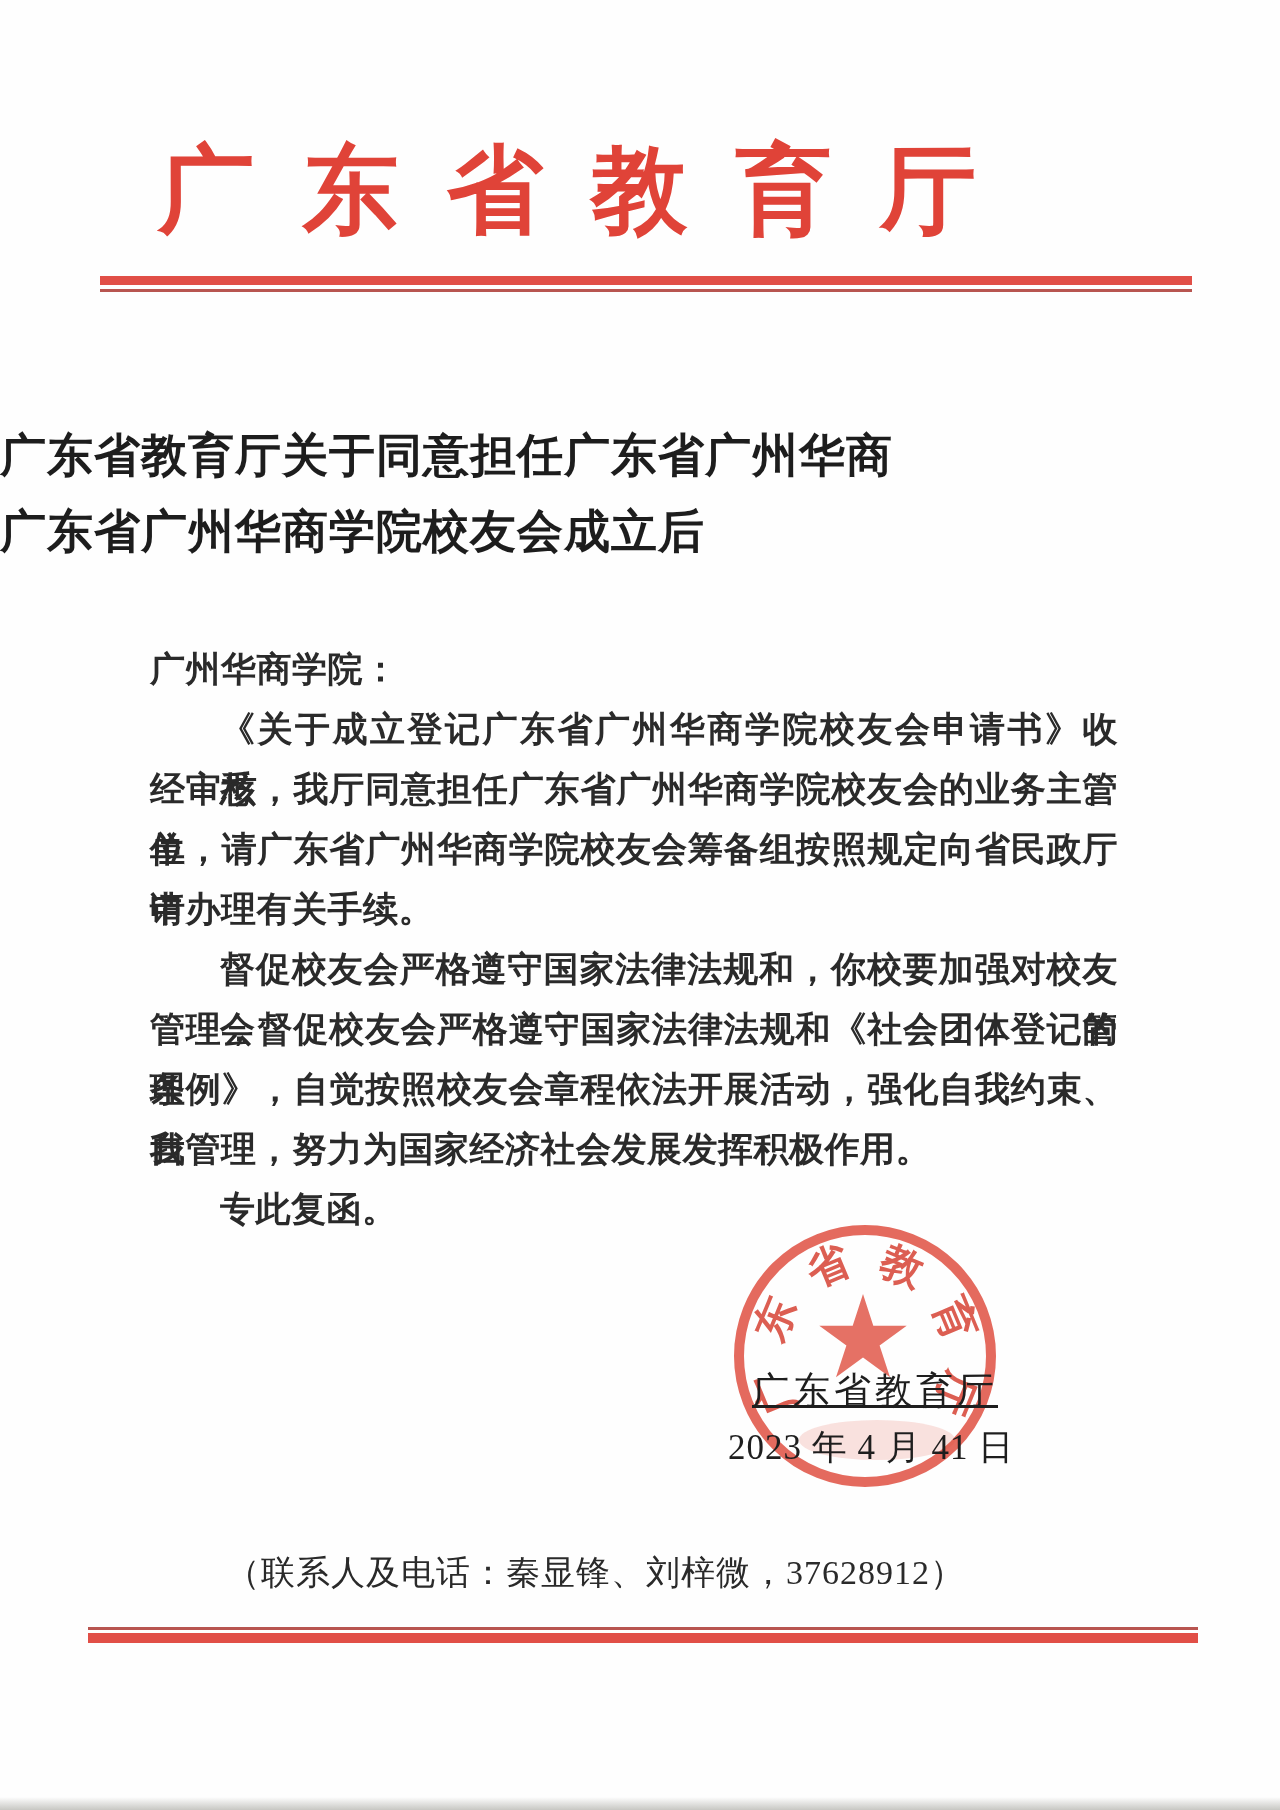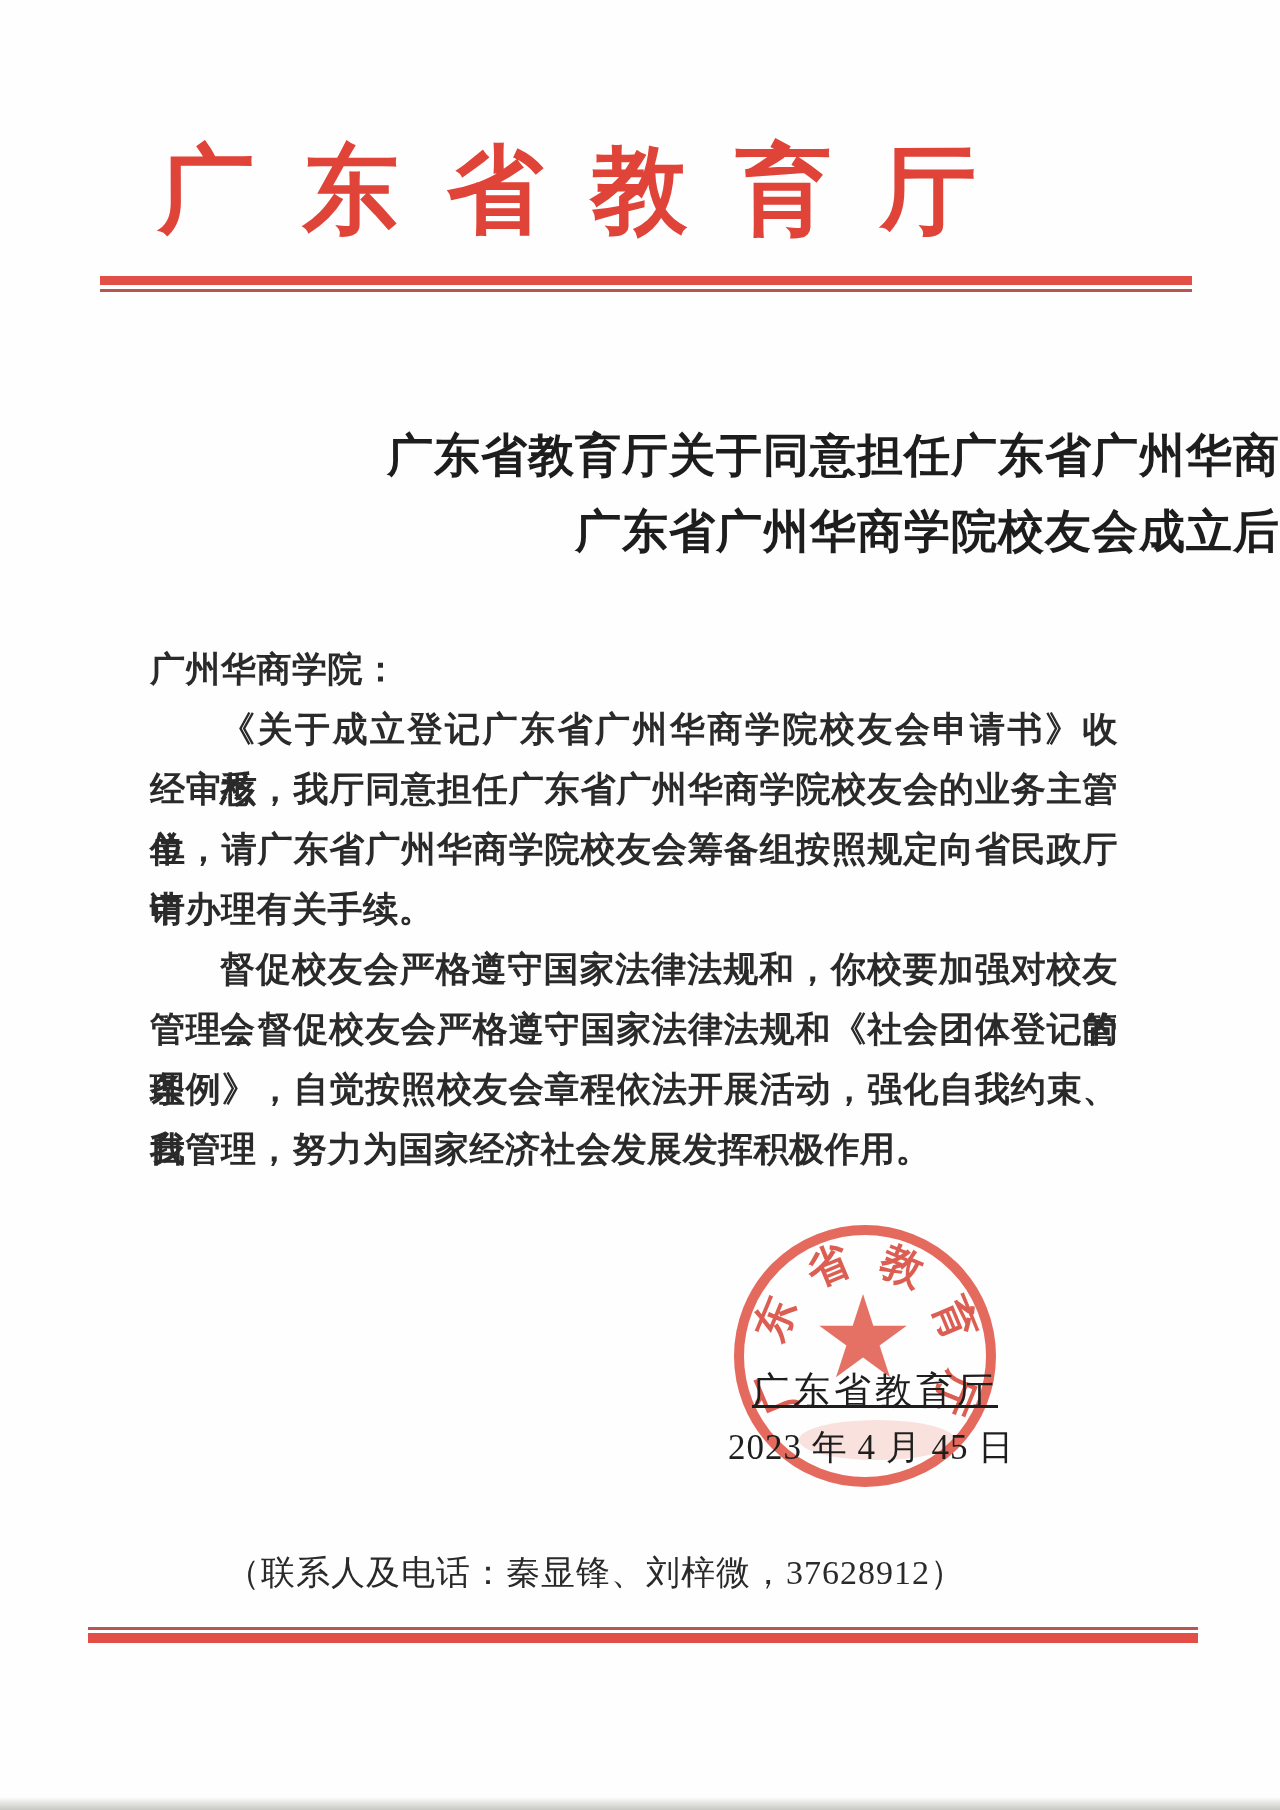--- a/index.html
+++ b/index.html
@@ -45,21 +45,21 @@
   .rule-bottom .thin { height: 3px; }
   .rule-bottom .gap { height: 3px; }
   .rule-bottom .thick { height: 10px; }
 
   
   .doc-title {
     position: absolute;
     top: 418px;
     left: 0;
     width: 1280px;
-    text-align: right;
+    text-align: left;
     font-size: 46px;
     font-weight: bold;
     line-height: 76px;
     color: #1d1d1d;
     letter-spacing: 1px;
   }
 
   
   .letter-body {
     position: absolute;
@@ -162,38 +162,39 @@
   <div class="letter-body">
       <div class="line">广州华商学院：</div>
       <div class="line indent justify">《关于成立登记广东省广州华商学院校友会申请书》收悉。</div>
       <div class="line justify">经审核，我厅同意担任广东省广州华商学院校友会的业务主管单</div>
       <div class="line justify">位，请广东省广州华商学院校友会筹备组按照规定向省民政厅申</div>
       <div class="line">请办理有关手续。</div>
       <div class="line indent justify">督促校友会严格遵守国家法律法规和，你校要加强对校友会的</div>
       <div class="line justify">管理，督促校友会严格遵守国家法律法规和《社会团体登记管理</div>
       <div class="line justify">条例》，自觉按照校友会章程依法开展活动，强化自我约束、自</div>
       <div class="line">我管理，努力为国家经济社会发展发挥积极作用。</div>
+      <div class="line indent">专此复函。</div>
     </div>
 
   <svg class="seal-svg" viewBox="0 0 280 280">
     <circle cx="140" cy="140" r="126" fill="none" stroke="rgba(222,73,58,0.82)" stroke-width="10"></circle>
     <path d="M138,78 L127.7,109.8 L94.3,109.8 L121.4,129.4 L111,161.2 L138,141.5 L165,161.2 L154.6,129.4 L181.7,109.8 L148.3,109.8 Z" fill="rgba(222,73,58,0.78)"></path>
     <ellipse cx="152" cy="224" rx="78" ry="20" fill="rgba(222,73,58,0.16)"></ellipse>
     <g id="seal-text-group">
         <text x="50.4" y="177.1" font-size="42" fill="rgba(214,66,52,0.85)" text-anchor="middle" dominant-baseline="central" transform="rotate(-112.5 50.4 177.1)" class="seal-char">广</text>
         <text x="50.4" y="102.9" font-size="42" fill="rgba(214,66,52,0.85)" text-anchor="middle" dominant-baseline="central" transform="rotate(-67.5 50.4 102.9)" class="seal-char">东</text>
         <text x="102.9" y="50.4" font-size="42" fill="rgba(214,66,52,0.85)" text-anchor="middle" dominant-baseline="central" transform="rotate(-22.5 102.9 50.4)" class="seal-char">省</text>
         <text x="177.1" y="50.4" font-size="42" fill="rgba(214,66,52,0.85)" text-anchor="middle" dominant-baseline="central" transform="rotate(22.5 177.1 50.4)" class="seal-char">教</text>
         <text x="229.6" y="102.9" font-size="42" fill="rgba(214,66,52,0.85)" text-anchor="middle" dominant-baseline="central" transform="rotate(67.5 229.6 102.9)" class="seal-char">育</text>
         <text x="229.6" y="177.1" font-size="42" fill="rgba(214,66,52,0.85)" text-anchor="middle" dominant-baseline="central" transform="rotate(112.5 229.6 177.1)" class="seal-char">厅</text>
       </g>
   </svg>
 
   <div class="sign-org">广东省教育厅</div>
-  <div class="sign-date">2023 年 4 月 45 日</div>
+  <div class="sign-date">2023 年 4 月 41 日</div>
 
   <div class="contact-line">（联系人及电话：秦显锋、刘梓微，37628912）</div>
 
   <div class="rule rule-bottom">
     <div class="thin"></div>
     <div class="gap"></div>
     <div class="thick"></div>
   </div>
 
   <div class="scan-edge"></div>

